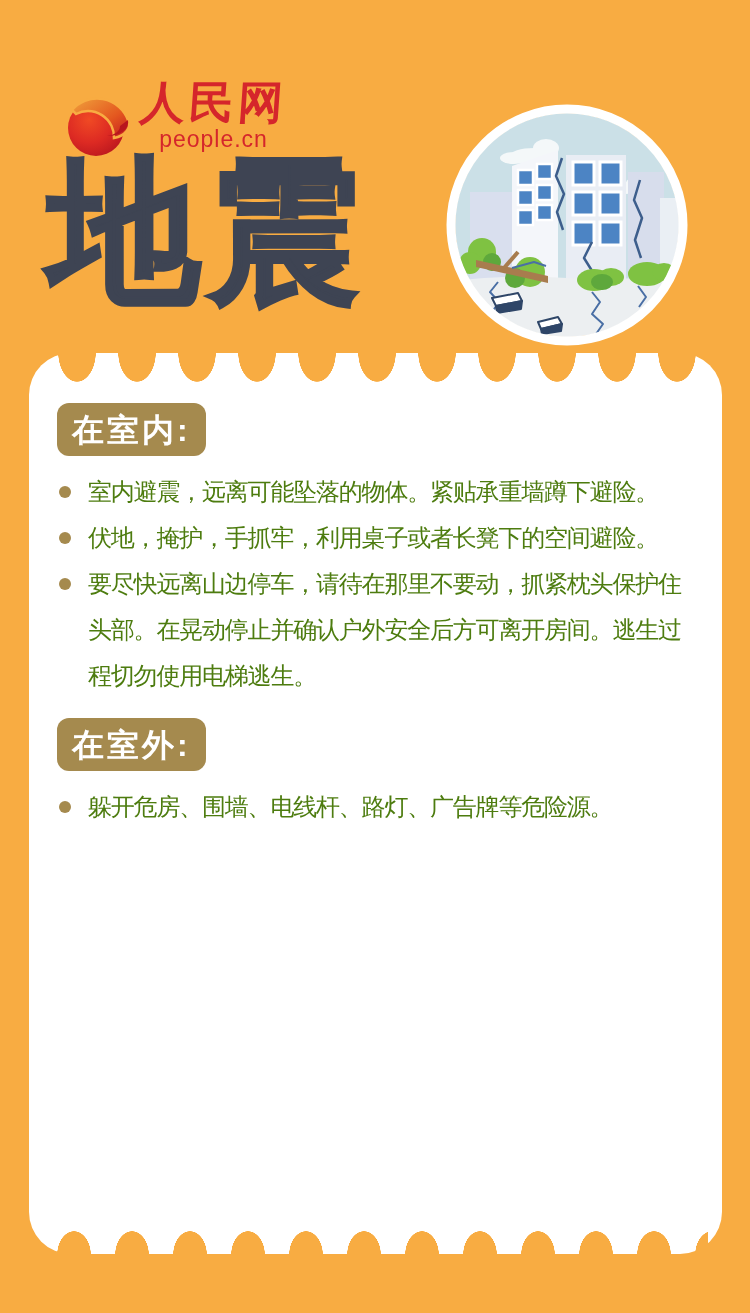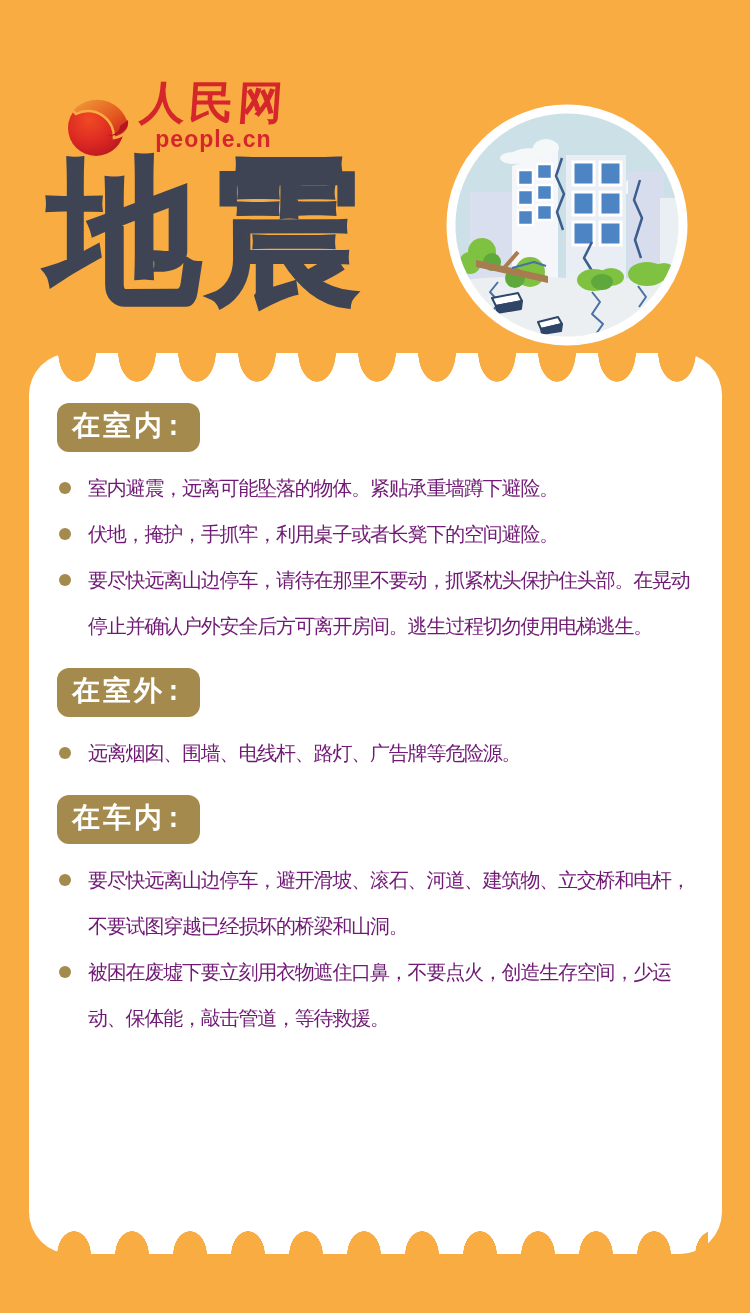--- a/index.html
+++ b/index.html
@@ -18,21 +18,21 @@
     display:flex;align-items:flex-start;
   }
   .logo-globe{width:72px;height:76px;margin-top:8px;}
   .logo-text{margin-left:6px;display:flex;flex-direction:column;align-items:center;}
   .logo-cn{
     font-size:45px;font-weight:bold;color:#D5262B;
     letter-spacing:4px;line-height:1.1;
     transform:skewX(-4deg);
   }
   .logo-en{
-    font-size:23px;font-weight:bold;color:#D5262B;
+    font-size:23px;font-weight:normal;color:#D5262B;
     letter-spacing:1px;line-height:1;margin-top:0px;
   }
   .big-title{
     position:absolute;left:48px;top:148px;
     font-size:152px;line-height:1.1;font-weight:900;
     color:#3E4453;letter-spacing:8px;
     -webkit-text-stroke:3px #3E4453;
     transform:scaleY(1.03);
   }
   .illustration{
@@ -58,34 +58,33 @@
     position:absolute;bottom:-1px;left:14px;right:14px;height:24px;
     background-image:radial-gradient(ellipse 17px 24px at 50% 100%,#F8AC42 98%,rgba(248,172,66,0) 100%);
     background-size:58px 24px;background-repeat:repeat-x;background-position:2px 0;
     pointer-events:none;
   }
 
   .section{margin-bottom:19px;}
   .section-heading{
     display:inline-block;
     background:#A58A4E;color:#FFFFFF;
-    font-size:28px;font-weight:bold;letter-spacing:3px;
+    font-size:32px;font-weight:bold;letter-spacing:3px;
     line-height:1;padding:11px 15px 10px 15px;
     border-radius:12px;
     margin:0 12px 13px 0;
-    font-family:Liberation Mono, monospace;
   }
   ul.bullets{
     list-style:none;margin:0;padding:0;
   }
   ul.bullets li{
     position:relative;
     padding-left:31px;
-    font-size:20px;letter-spacing:-1.2px;
-    line-height:46px;color:#701a75;
+    font-size:24px;letter-spacing:-1.2px;
+    line-height:46px;color:#4d7c0f;
     max-width:612px;
   }
   ul.bullets li::before{
     content:"";
     position:absolute;left:2px;top:17px;
     width:12px;height:12px;border-radius:50%;
     background:#A58A4E;
   }
 </style>
 </head>
@@ -211,28 +210,21 @@
       <ul class="bullets">
         <li>室内避震，远离可能坠落的物体。紧贴承重墙蹲下避险。</li>
         <li>伏地，掩护，手抓牢，利用桌子或者长凳下的空间避险。</li>
         <li>要尽快远离山边停车，请待在那里不要动，抓紧枕头保护住头部。在晃动停止并确认户外安全后方可离开房间。逃生过程切勿使用电梯逃生。</li>
       </ul>
     </div>
 
     <div class="section">
       <div class="section-heading">在室外:</div>
       <ul class="bullets">
-        <li>远离烟囱、围墙、电线杆、路灯、广告牌等危险源。</li>
+        <li>躲开危房、围墙、电线杆、路灯、广告牌等危险源。</li>
       </ul>
     </div>
 
-    <div class="section">
-      <div class="section-heading">在车内:</div>
-      <ul class="bullets">
-        <li>要尽快远离山边停车，避开滑坡、滚石、河道、建筑物、立交桥和电杆，不要试图穿越已经损坏的桥梁和山洞。</li>
-        <li>被困在废墟下要立刻用衣物遮住口鼻，不要点火，创造生存空间，少运动、保体能，敲击管道，等待救援。</li>
-      </ul>
-    </div>
 
     <div class="scallops-bottom"></div>
   </div>
 
 </div>
 
 </body></html>

